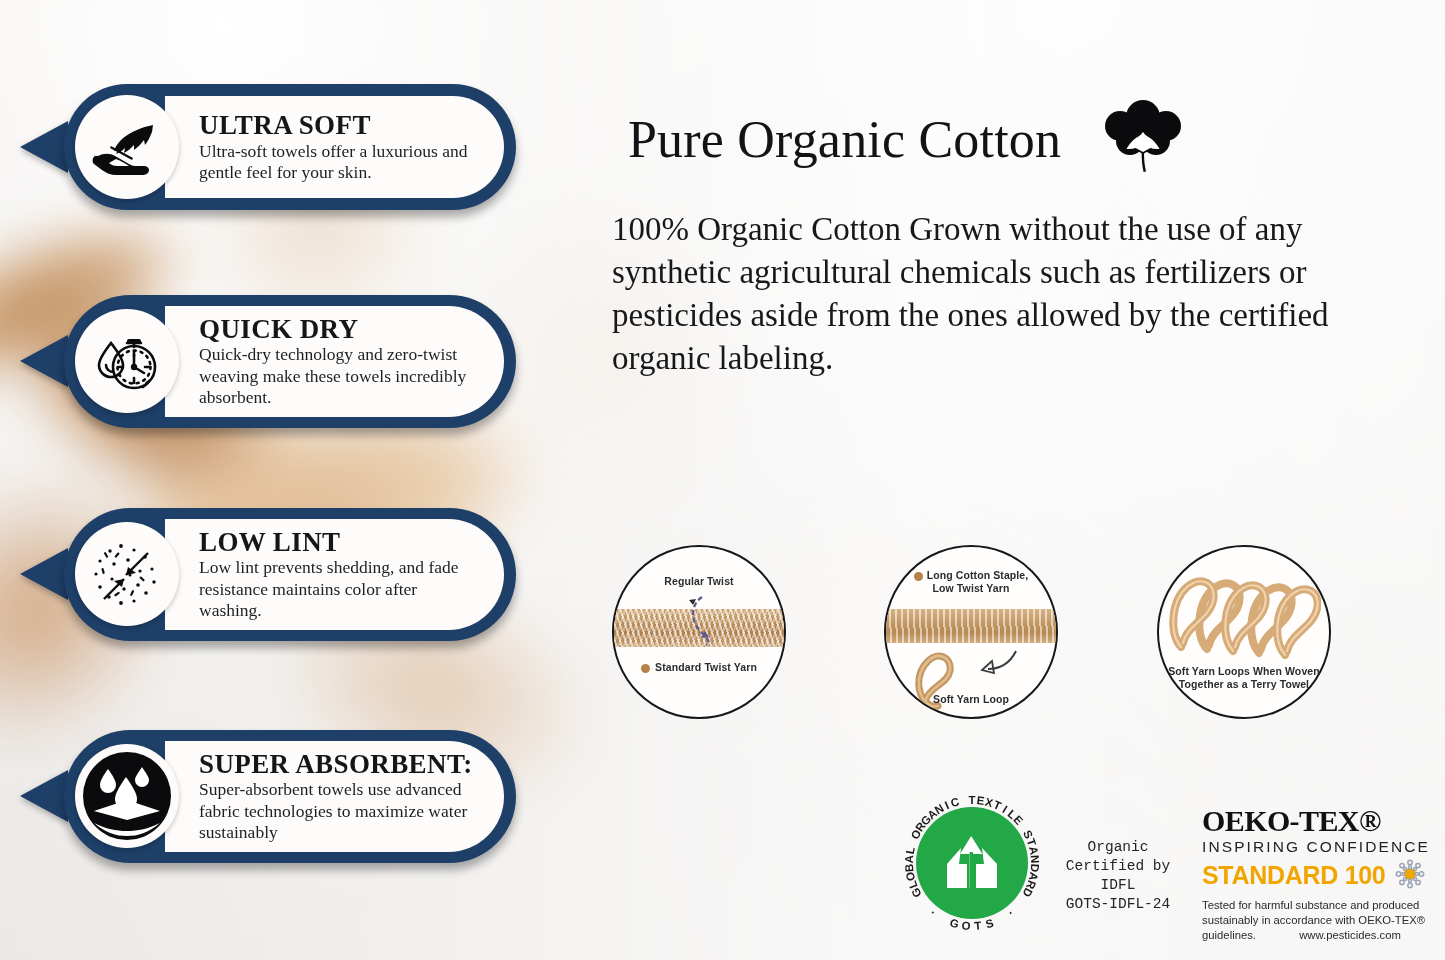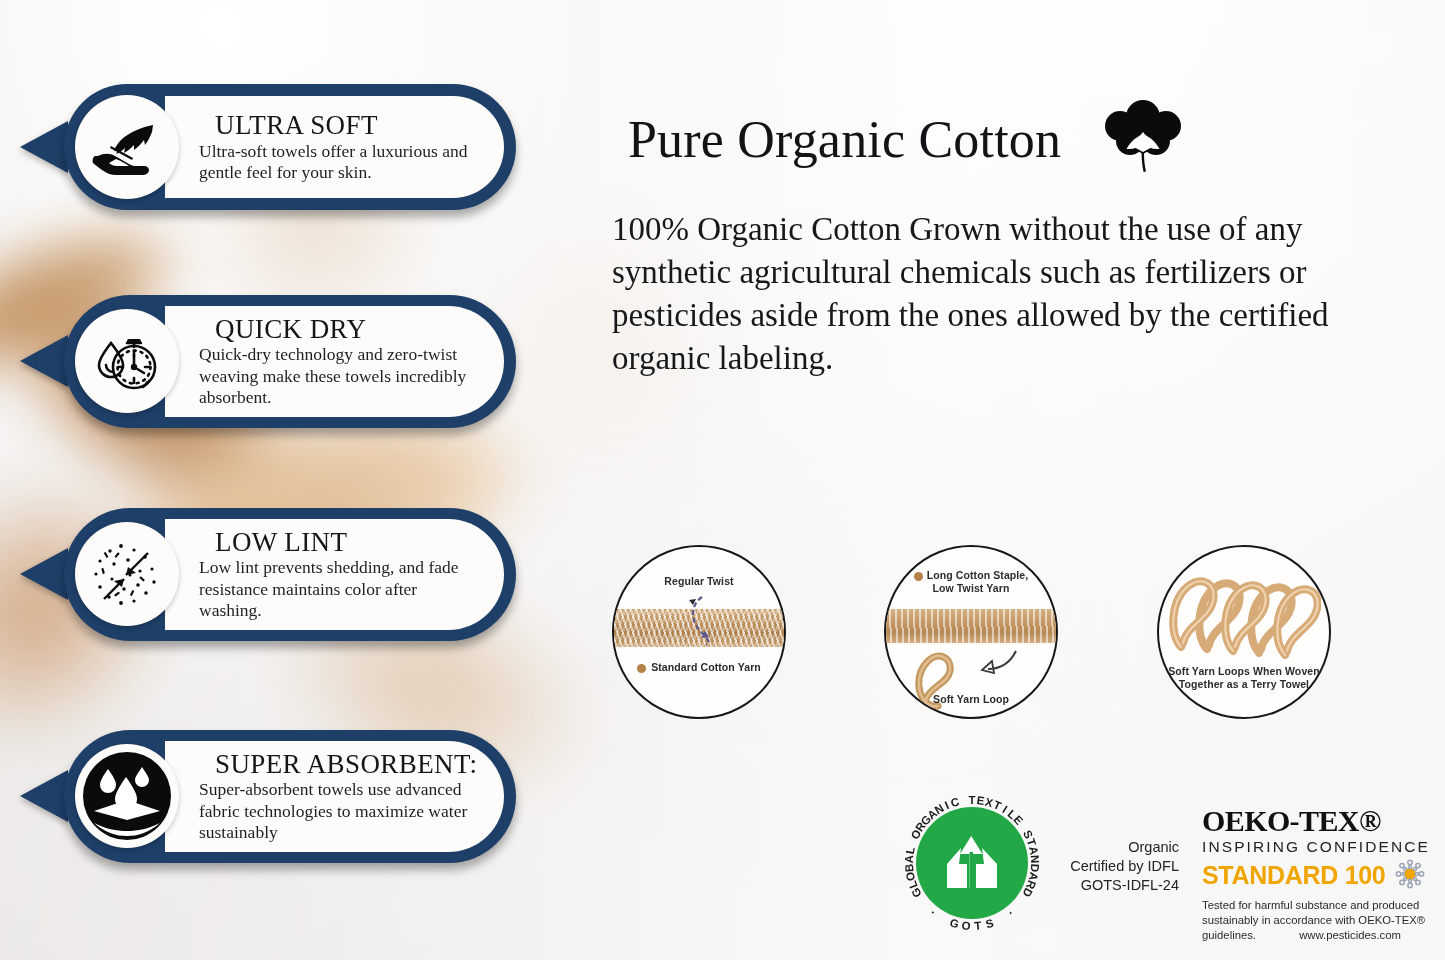--- a/index.html
+++ b/index.html
@@ -71,21 +71,21 @@
     box-shadow:0 2px 5px rgba(0,0,0,.22);z-index:2;
   }
   .badge .panel{
     position:relative;margin-left:-14px;
     background:#fdfcfa;border-radius:0 999px 999px 0;
     padding:9px 26px 9px 34px;flex:1 1 auto;min-height:84px;
     display:flex;flex-direction:column;justify-content:center;
     box-shadow:inset 0 0 0 0 rgba(0,0,0,0);
   }
   .badge h3{
-    margin:0 0 1px 16px;font-weight:400;font-size:27px;letter-spacing:.4px;
+    margin:0 0 1px 0;font-weight:700;font-size:27px;letter-spacing:.4px;
     color:#15161a;line-height:1.05;
   }
   .badge p{margin:0;font-size:17.5px;line-height:1.21;color:#1d1f24;}
 
   .b-ultra{top:84px;}
   .b-quick{top:295px;}
   .b-lint {top:508px;}
   .b-abs  {top:730px;}
 
   
@@ -144,22 +144,22 @@
     font-family:"Liberation Sans",sans-serif;font-weight:700;font-size:11.5px;
     color:#1b1b1b;transform-origin:0 0;
   }
   .gots-core{
     position:absolute;left:19px;top:19px;width:112px;height:112px;border-radius:50%;
     background:#22a846;display:flex;align-items:center;justify-content:center;
   }
 
   .gots-caption{
     position:absolute;left:160px;top:50px;width:122px;
-    font-family:Liberation Sans, sans-serif;font-size:14.5px;line-height:1.30;
-    color:#242424;text-align:right;
+    font-family:Liberation Mono, monospace;font-size:14.5px;line-height:1.30;
+    color:#242424;text-align:center;
   }
 
   .oeko{position:absolute;left:305px;top:18px;width:243px;}
   .oeko h2{
     margin:0;font-family:Liberation Serif, serif;font-weight:700;
     font-size:30px;letter-spacing:-.6px;color:#111;line-height:1;
   }
   .oeko .sub{
     margin:3px 0 0 0;font-family:"Liberation Sans",sans-serif;font-weight:400;
     font-size:15.5px;letter-spacing:2.1px;color:#222;line-height:1;
@@ -361,21 +361,21 @@
       <div class="cap" style="top:28px;">Regular Twist</div>
       <div class="rope" style="top:62px;"></div>
       <div class="twist-arrow" style="left:72px;top:44px;">
         <svg width="30" height="58" viewBox="0 0 30 58">
           <path d="M16 6 C4 14 4 30 16 42 C24 50 24 52 20 54" fill="none" stroke="#5d5a8e" stroke-width="2.3" stroke-dasharray="5 3"></path>
           <path d="M7 14 l-4 -5 l7 -1 z" fill="#2b2b33"></path>
           <path d="M19 40 l4 6 l-8 1 z" fill="#5d5a8e"></path>
         </svg>
       </div>
       <div class="cap" style="top:114px;">
-        <span class="dot"></span><span>Standard Cotton Yarn</span>
+        <span class="dot"></span><span>Standard Twist Yarn</span>
       </div>
     </div>
 
     <div class="yarn y2">
       <div class="cap" style="top:22px;">
         <span class="dot" style="margin-right:4px;"></span><span>Long Cotton Staple,</span><br>
         <span>Low Twist Yarn</span>
       </div>
       <div class="rope flat" style="top:62px;height:34px;"></div>
       <div style="position:absolute;left:22px;top:102px;">

